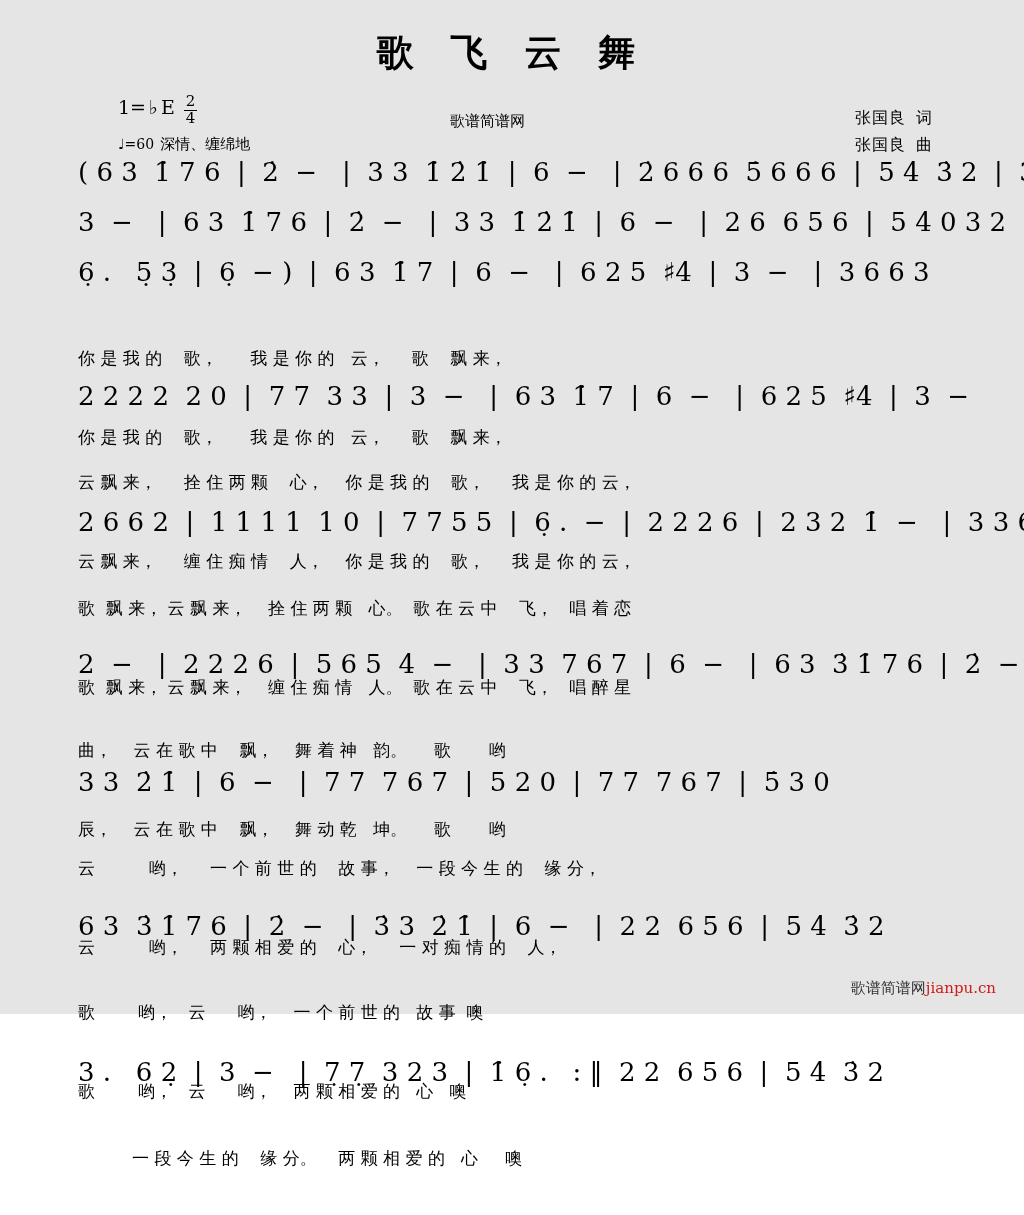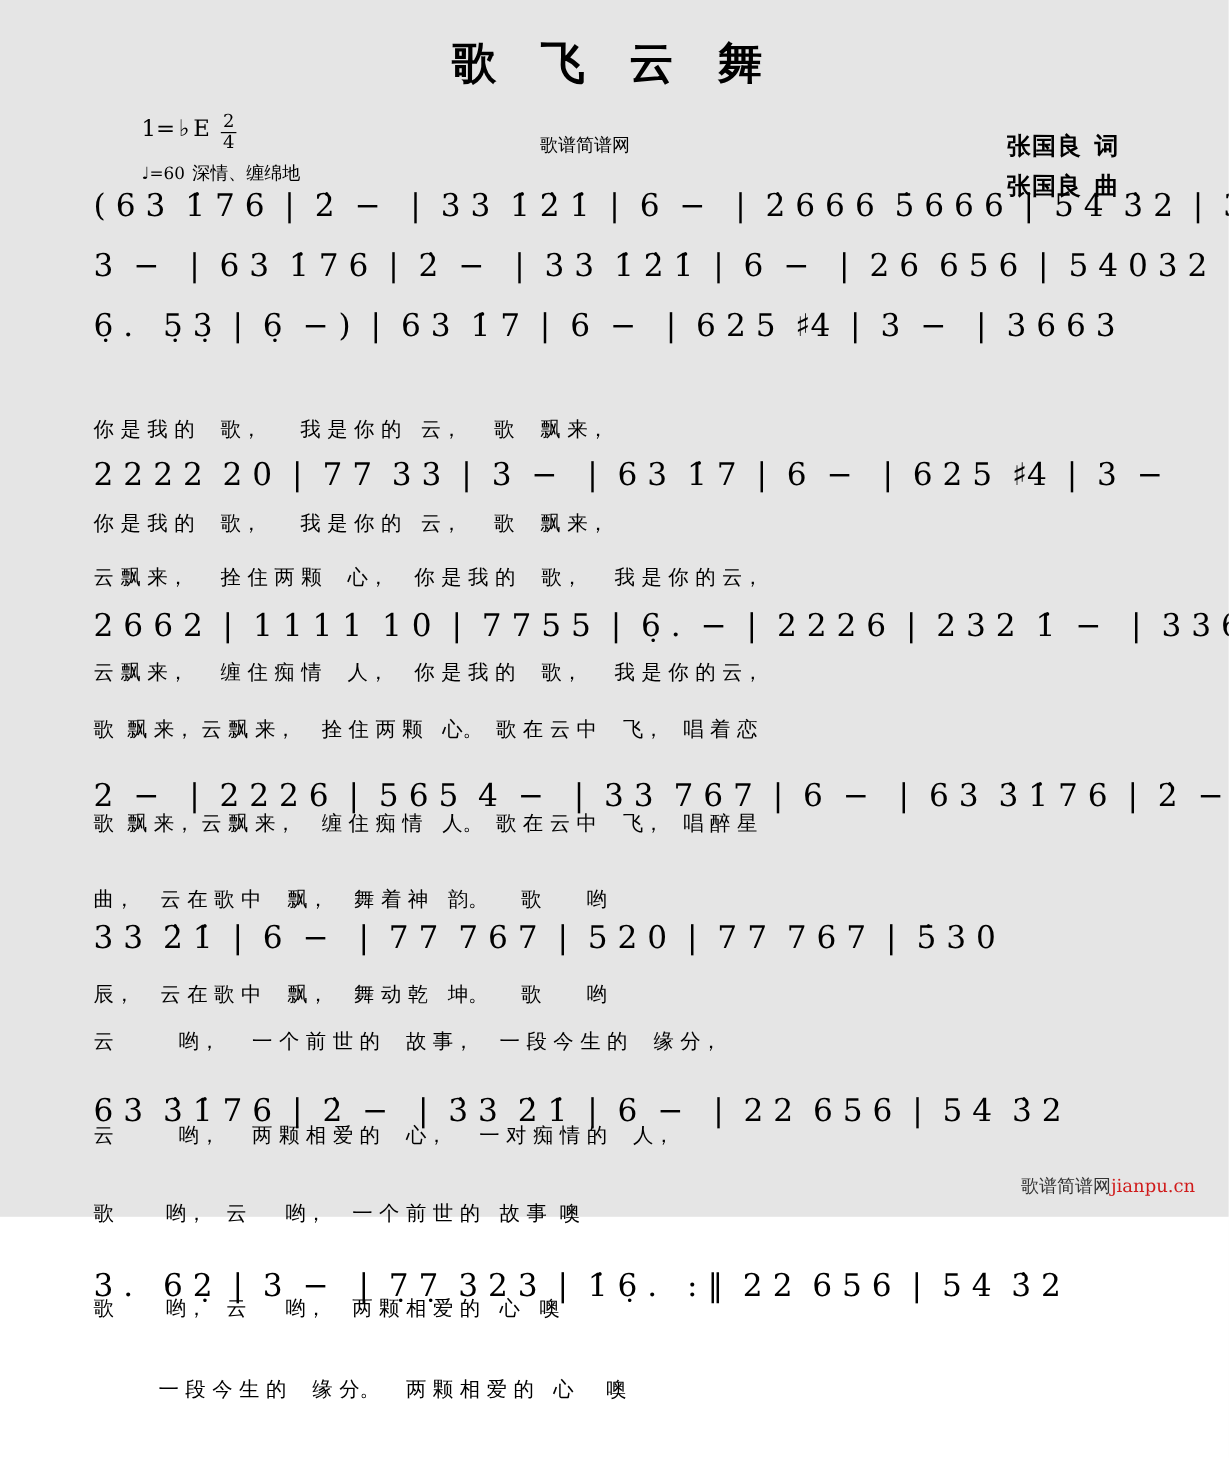--- a/index.html
+++ b/index.html
@@ -66,26 +66,25 @@
     position: absolute;
     left: 450px;
     top: 112px;
     font-size: 15px;
     font-family: "DejaVu Serif", "Liberation Serif", serif;
   }
   .credits {
     position: absolute;
     right: 92px;
     top: 104px;
-    font-size: 20px;
+    font-size: 16px;
     font-family: "DejaVu Serif", "Liberation Serif", serif;
     line-height: 1.7;
     text-align: right;
     white-space: nowrap;
-    font-weight: bold;
   }
   .credits div span.name { letter-spacing: 1px; }
   .credits div span.role { margin-left: 10px; }
 
   
   .system {
     position: absolute;
     left: 78px;
     width: 880px;
   }

